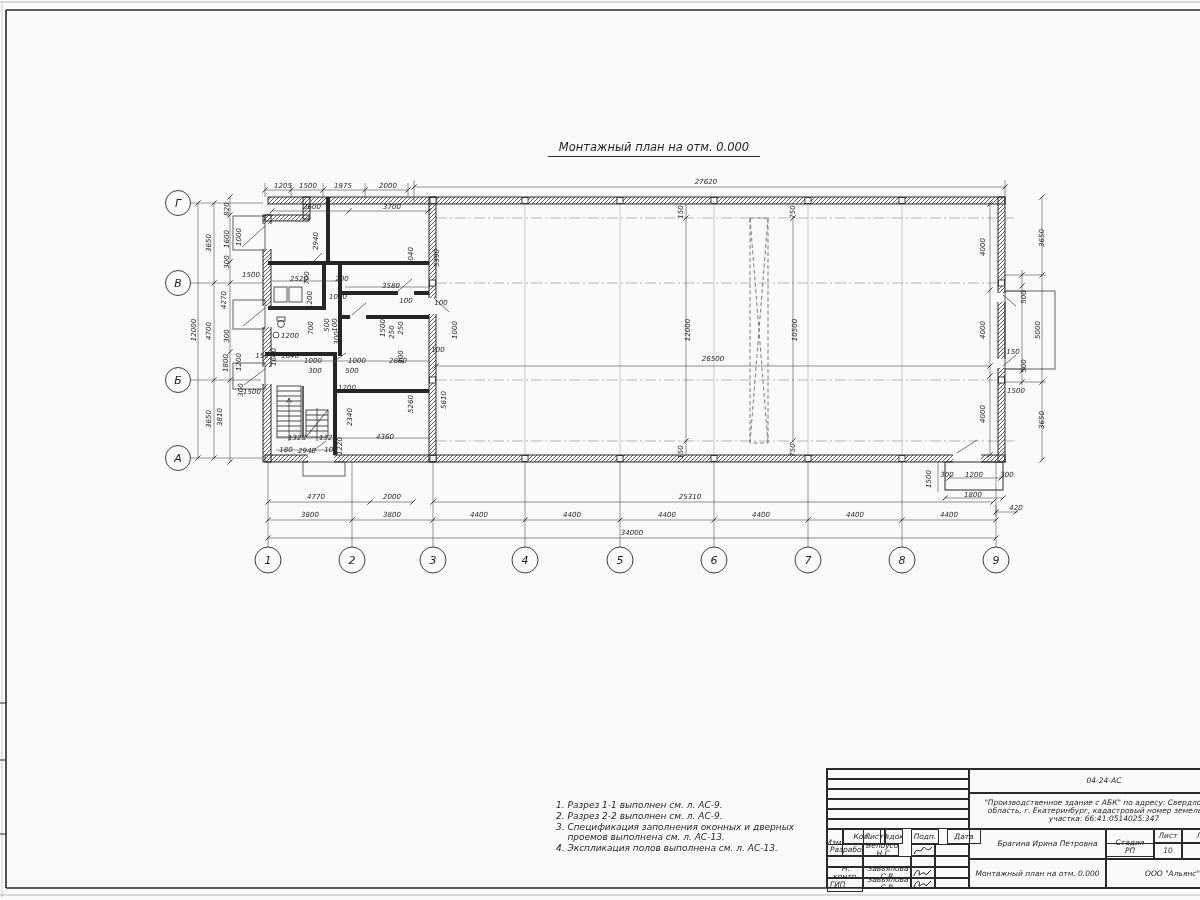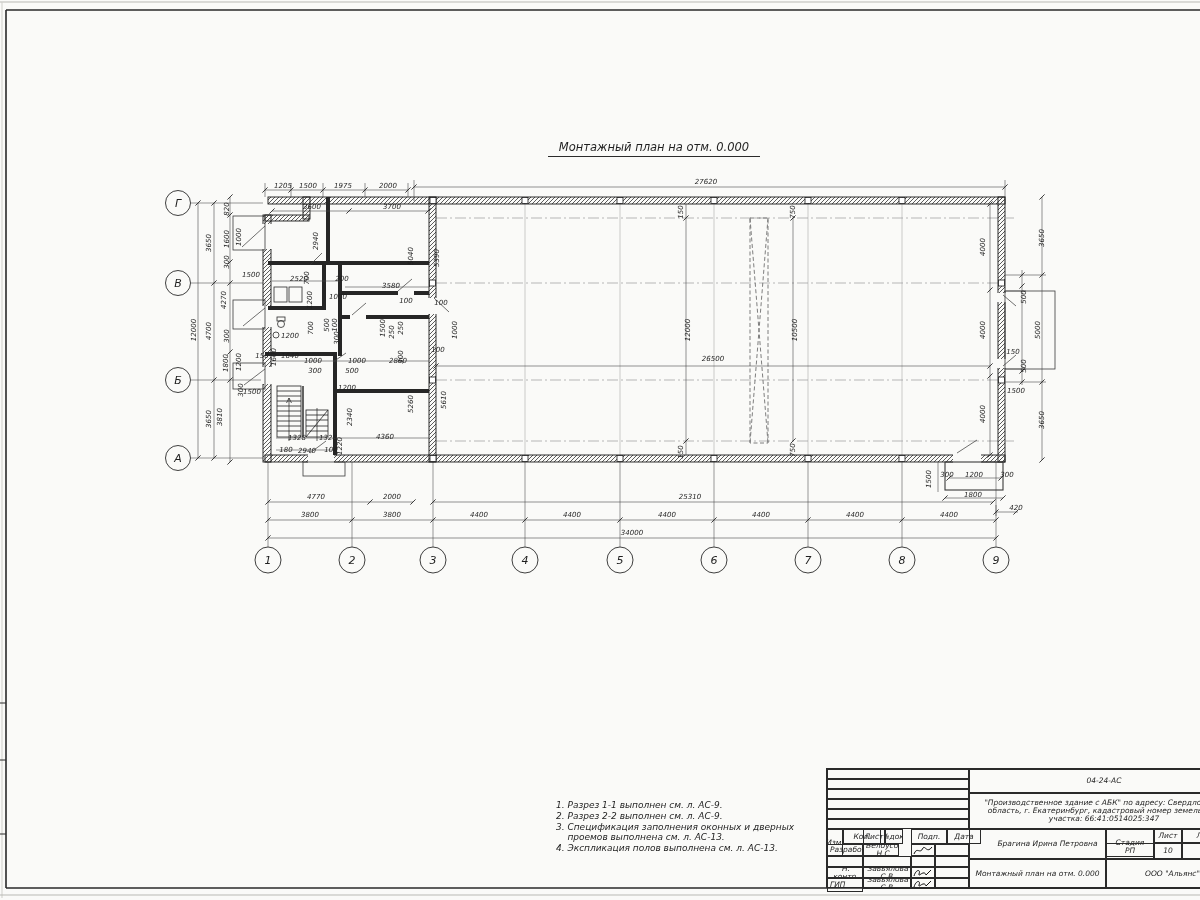--- a/index.html
+++ b/index.html
@@ -304,21 +304,21 @@
   <div class="cell" style="left:0;top:10px;width:142px;height:10px"></div>
   <div class="cell" style="left:0;top:20px;width:142px;height:10px"></div>
   <div class="cell" style="left:0;top:30px;width:142px;height:10px"></div>
   <div class="cell" style="left:0;top:40px;width:142px;height:10px"></div>
   <div class="cell" style="left:0;top:50px;width:142px;height:10px"></div>
 
   <div class="cell" style="left:0;top:60px;width:16px;height:28px">Изм.</div>
   <div class="cell" style="left:16px;top:60px;width:38px;height:15px">Кол.</div>
   <div class="cell" style="left:36px;top:60px;width:22px;height:15px">Лист</div>
   <div class="cell" style="left:58px;top:60px;width:18px;height:15px">№док.</div>
-  <div class="cell" style="left:84px;top:60px;width:36px;height:15px">Подп.</div>
+  <div class="cell" style="left:84px;top:60px;width:28px;height:15px">Подп.</div>
   <div class="cell" style="left:120px;top:60px;width:34px;height:15px">Дата</div>
 
   <div class="cell lh" style="left:0;top:75px;width:36px;height:12px">Разработал</div>
   <div class="cell lh" style="left:36px;top:75px;width:36px;height:12px">Белоусов Н.С.</div>
   <div class="cell" style="left:84px;top:75px;width:24px;height:12px">
     <svg width="22" height="11">
         <path d="M2,9 C5,1 8,10 11,3 C13,0 15,9 20,2" stroke="#111" fill="none" stroke-width="1"></path>
       </svg>
   </div>
   <div class="cell" style="left:108px;top:75px;width:34px;height:12px"></div>

